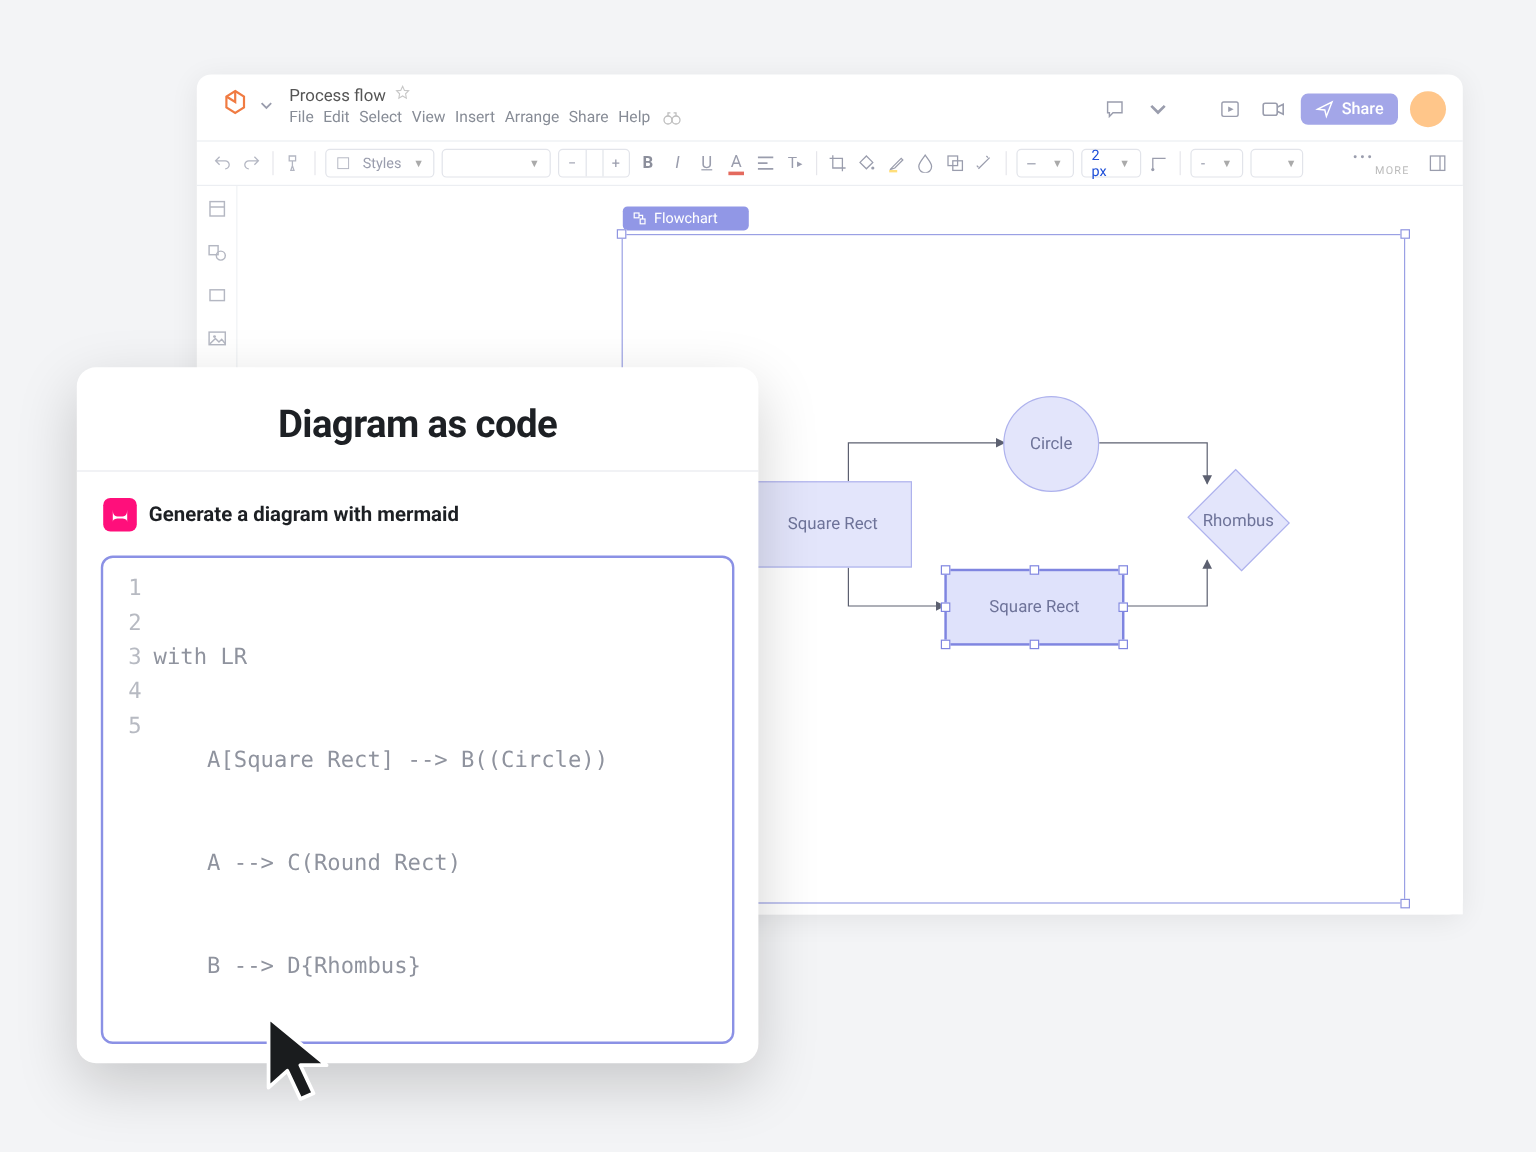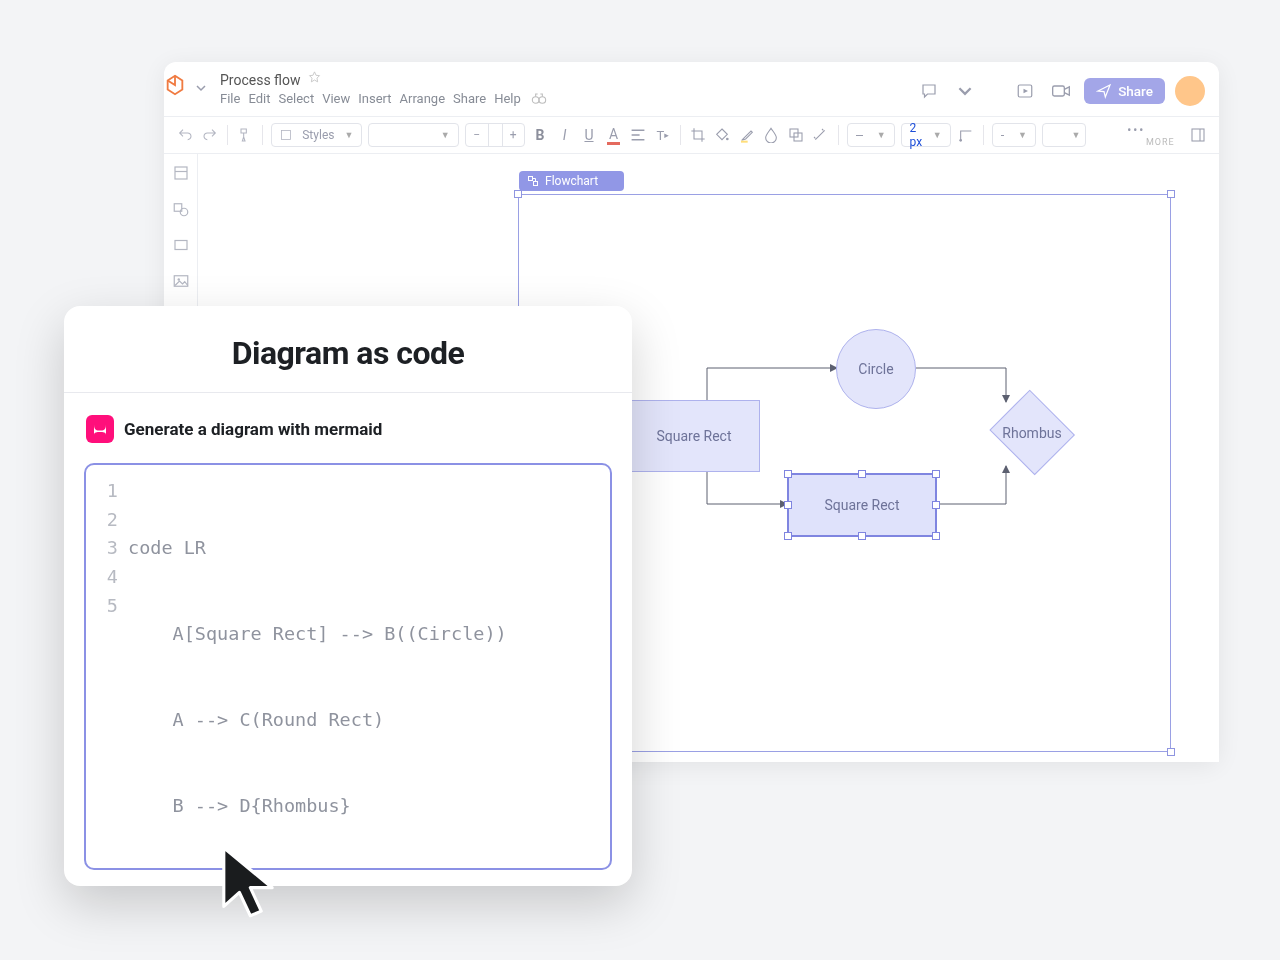--- a/index.html
+++ b/index.html
@@ -9,21 +9,21 @@
     color:#222;
   }
   
   .app {
     position:absolute; left:164px; top:62px; width:1055px; height:700px;
     background:#fff; border-radius:12px;
     box-shadow:0 4px 24px rgba(0,0,0,0.07);
     display:flex; flex-direction:column;
   }
   .titlebar {
-    display:flex; align-items:flex-start; padding:8px 14px 0 0; gap:8px;
+    display:flex; align-items:flex-start; padding:8px 14px 0 21px; gap:8px;
   }
   .logo {
     width:22px; height:22px; position:relative; margin-top:4px;
   }
   .logo svg { width:22px; height:22px; }
   .logo-chev { margin-left:2px; margin-top:8px; color:#888; }
   .title-col { display:flex; flex-direction:column; margin-left:6px; }
   .doctitle-row { display:flex; align-items:center; gap:6px; }
   .doctitle { font-size:14px; color:#555; }
   .star { color:#c8c8c8; }
@@ -425,21 +425,21 @@
   <div class="code-box">
     <div class="code-area">
       <div class="gutter">
         <div>1</div>
         <div>2</div>
         <div>3</div>
         <div>4</div>
         <div>5</div>
       </div>
       <div class="codecol">
-        <div>code LR</div>
+        <div>with LR</div>
         <div>    A[Square Rect] --&gt; B((Circle))</div>
         <div>    A --&gt; C(Round Rect)</div>
         <div>    B --&gt; D{Rhombus}</div>
         
       </div>
     </div>
 
   </div>
 </div>
 

